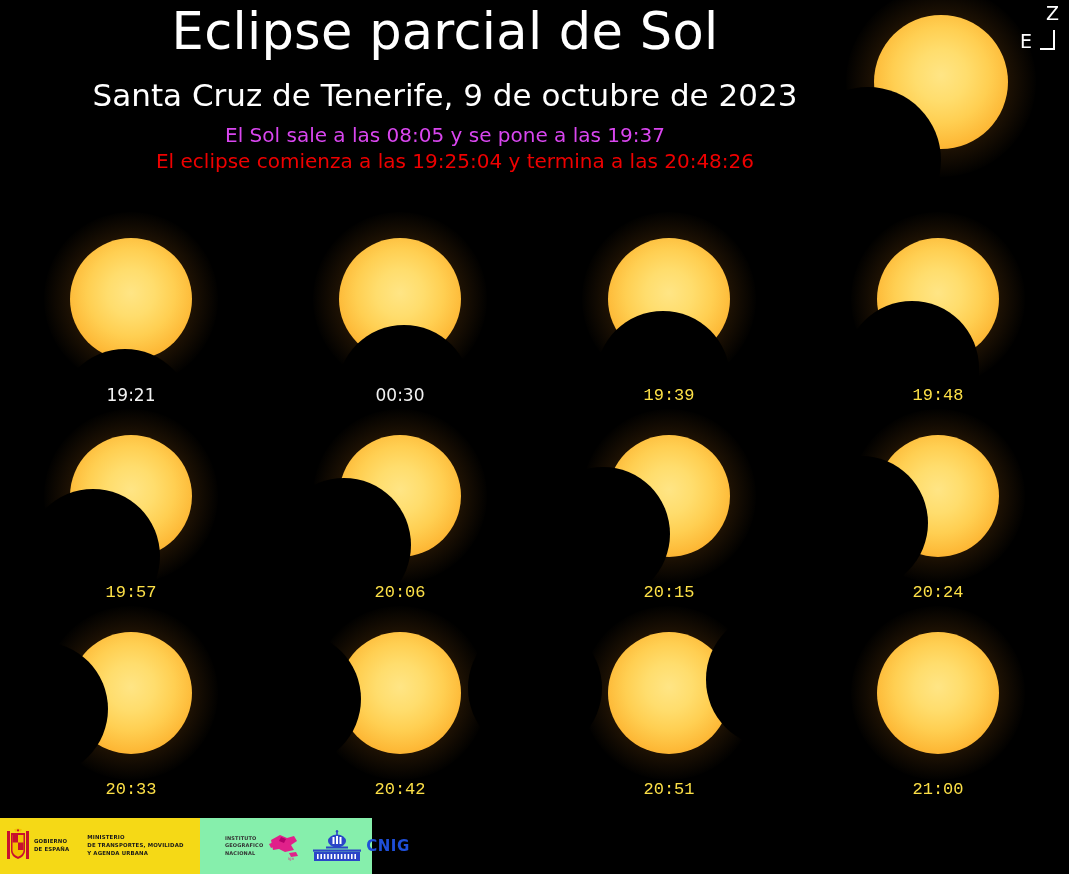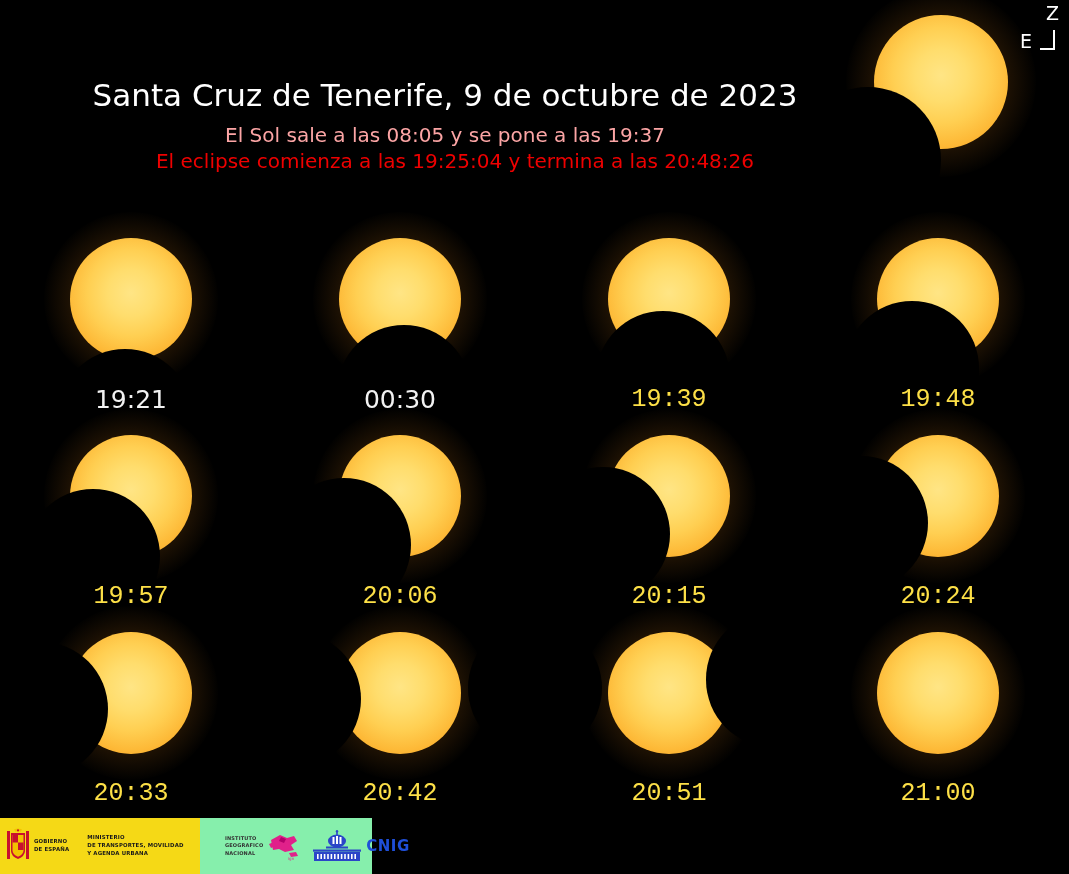--- a/index.html
+++ b/index.html
@@ -32,21 +32,21 @@
     text-align:center;
     color:#ffffff;
     font-size:31px;
     font-weight:400;
     line-height:1.1;
     white-space:nowrap;
   }
   .hdr-red1 {
     position:absolute; left:0; top:124px; width:890px;
     text-align:center;
-    color:#fca5a5;
+    color:#d946ef;
     font-size:20px;
     line-height:1.15;
     white-space:nowrap;
   }
   .hdr-red2 {
     position:absolute; left:10px; top:150px; width:890px;
     text-align:center;
     color:#ee0000;
     font-size:20px;
     line-height:1.15;
@@ -125,21 +125,21 @@
     border-radius:50%;
     background:#000000;
   }
 
   
   .panel { position:absolute; }
   .panel-label {
     position:absolute;
     width:200px;
     text-align:center;
-    font-size:25px;
+    font-size:17px;
     line-height:1;
     white-space:nowrap;
   }
   .lbl-white { color:#f2f2f2; }
   .lbl-red   { color:#fde047;font-family:Liberation Mono, monospace; }
 
   
   .footer {
     position:absolute; left:0; top:818px;
     width:372px; height:56px;
@@ -185,20 +185,21 @@
     letter-spacing:.5px;
     margin-left:3px;
     white-space:nowrap;
   }
 </style>
 </head>
 <body>
 
 <div id="page">
 
+  <div class="hdr-title">Eclipse parcial de Sol</div>
   <div class="hdr-sub">Santa Cruz de Tenerife, 9 de octubre de 2023</div>
   <div class="hdr-red1">El Sol sale a las 08:05 y se pone a las 19:37</div>
   <div class="hdr-red2">El eclipse comienza a las 19:25:04 y termina a las 20:48:26</div>
 
   <div id="max-sun-host">
       <div class="sun-halo" style="left: 845.86px; top: -13.14px; width: 190.28px; height: 190.28px;"></div>
       <div class="sun" style="left: 874px; top: 15px; width: 134px; height: 134px;"></div>
       <div class="moon" style="left: 795px; top: 87px; width: 146px; height: 146px;"></div>
     </div>
 

